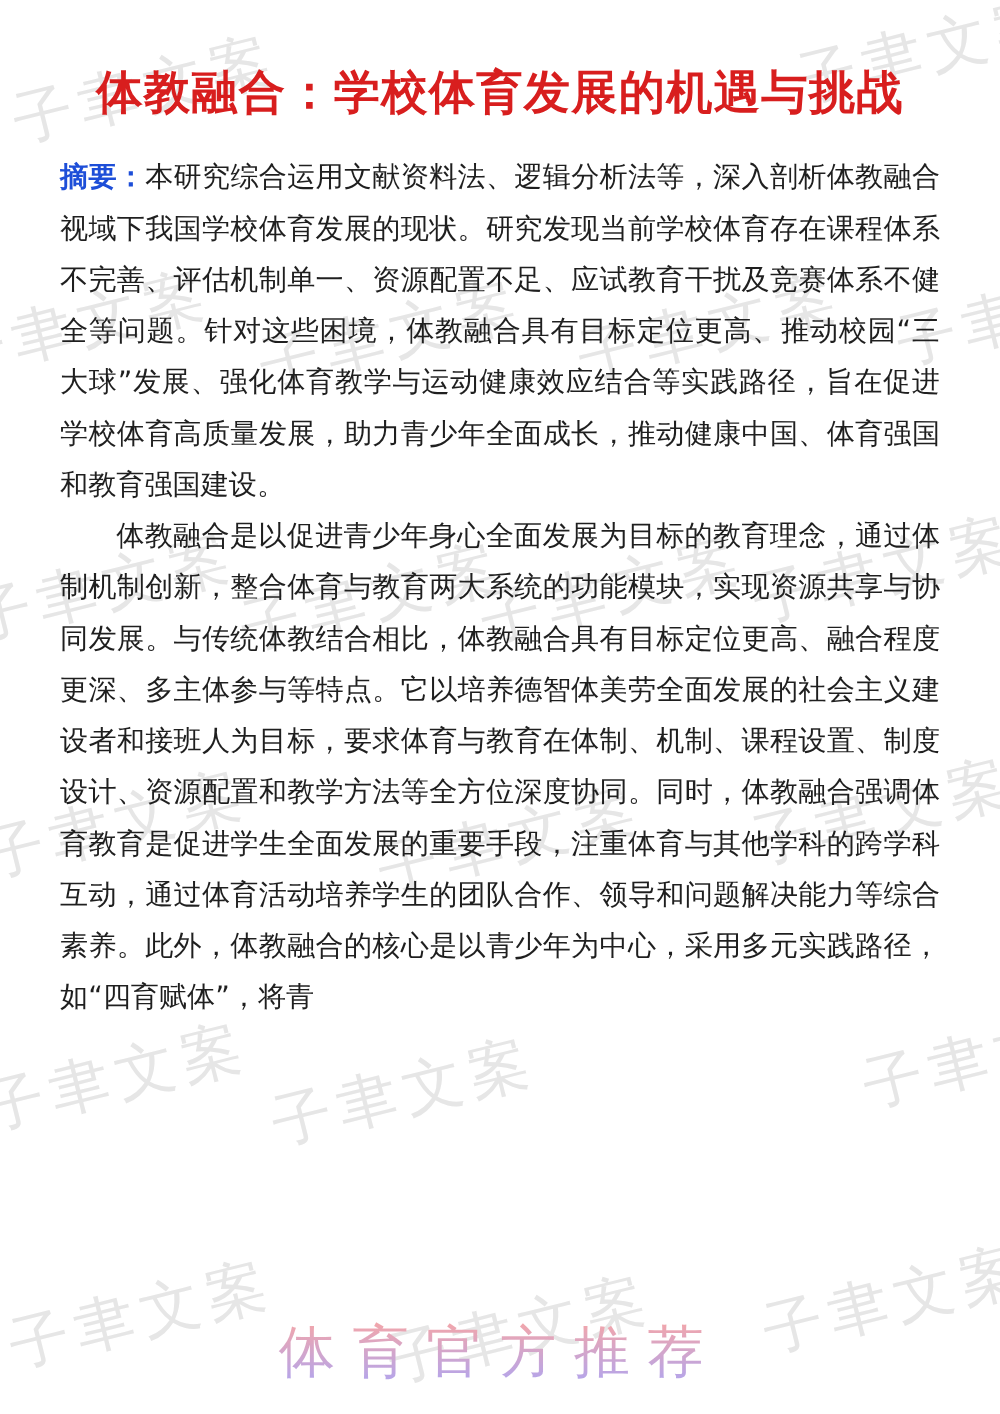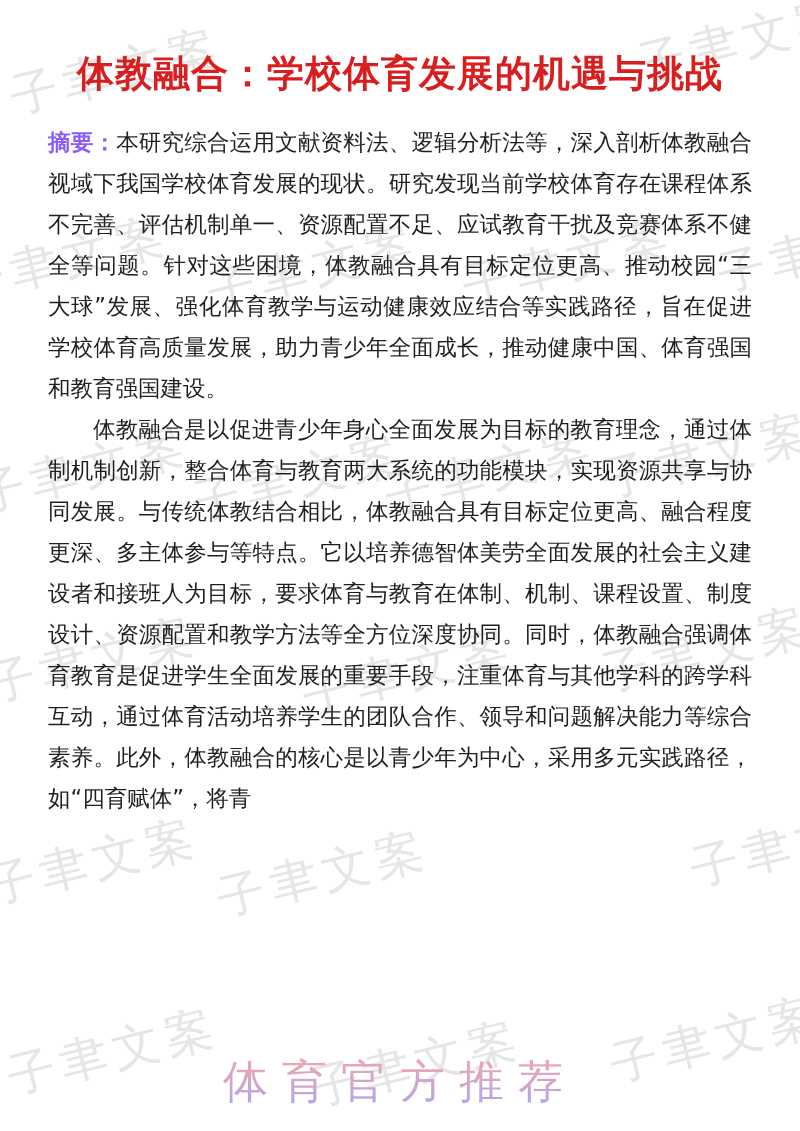--- a/index.html
+++ b/index.html
@@ -43,21 +43,21 @@
   .para{
     margin:0;
     font-size:22.5px;
     line-height:41px;
     color:#1f1f1f;
     text-align:justify;
     text-justify:inter-ideograph;
     word-break:break-all;
   }
   .para.indent{text-indent:2em;}
-  .bold{font-weight:bold;color:#8b5cf6;}
+  .bold{font-weight:bold;color:#1d4ed8;}
   .heading{
     margin:0;
     font-size:22.5px;
     line-height:41px;
     font-weight:bold;
     color:#111;
   }
 
   
   .banner{

